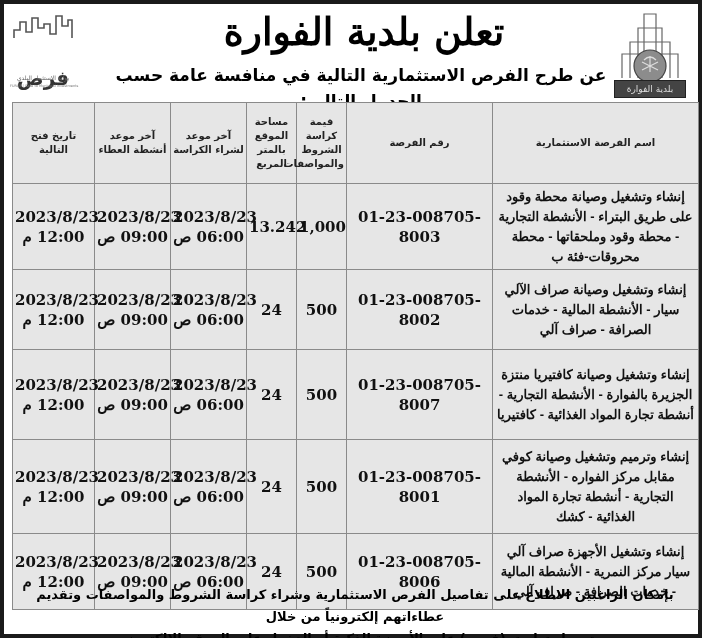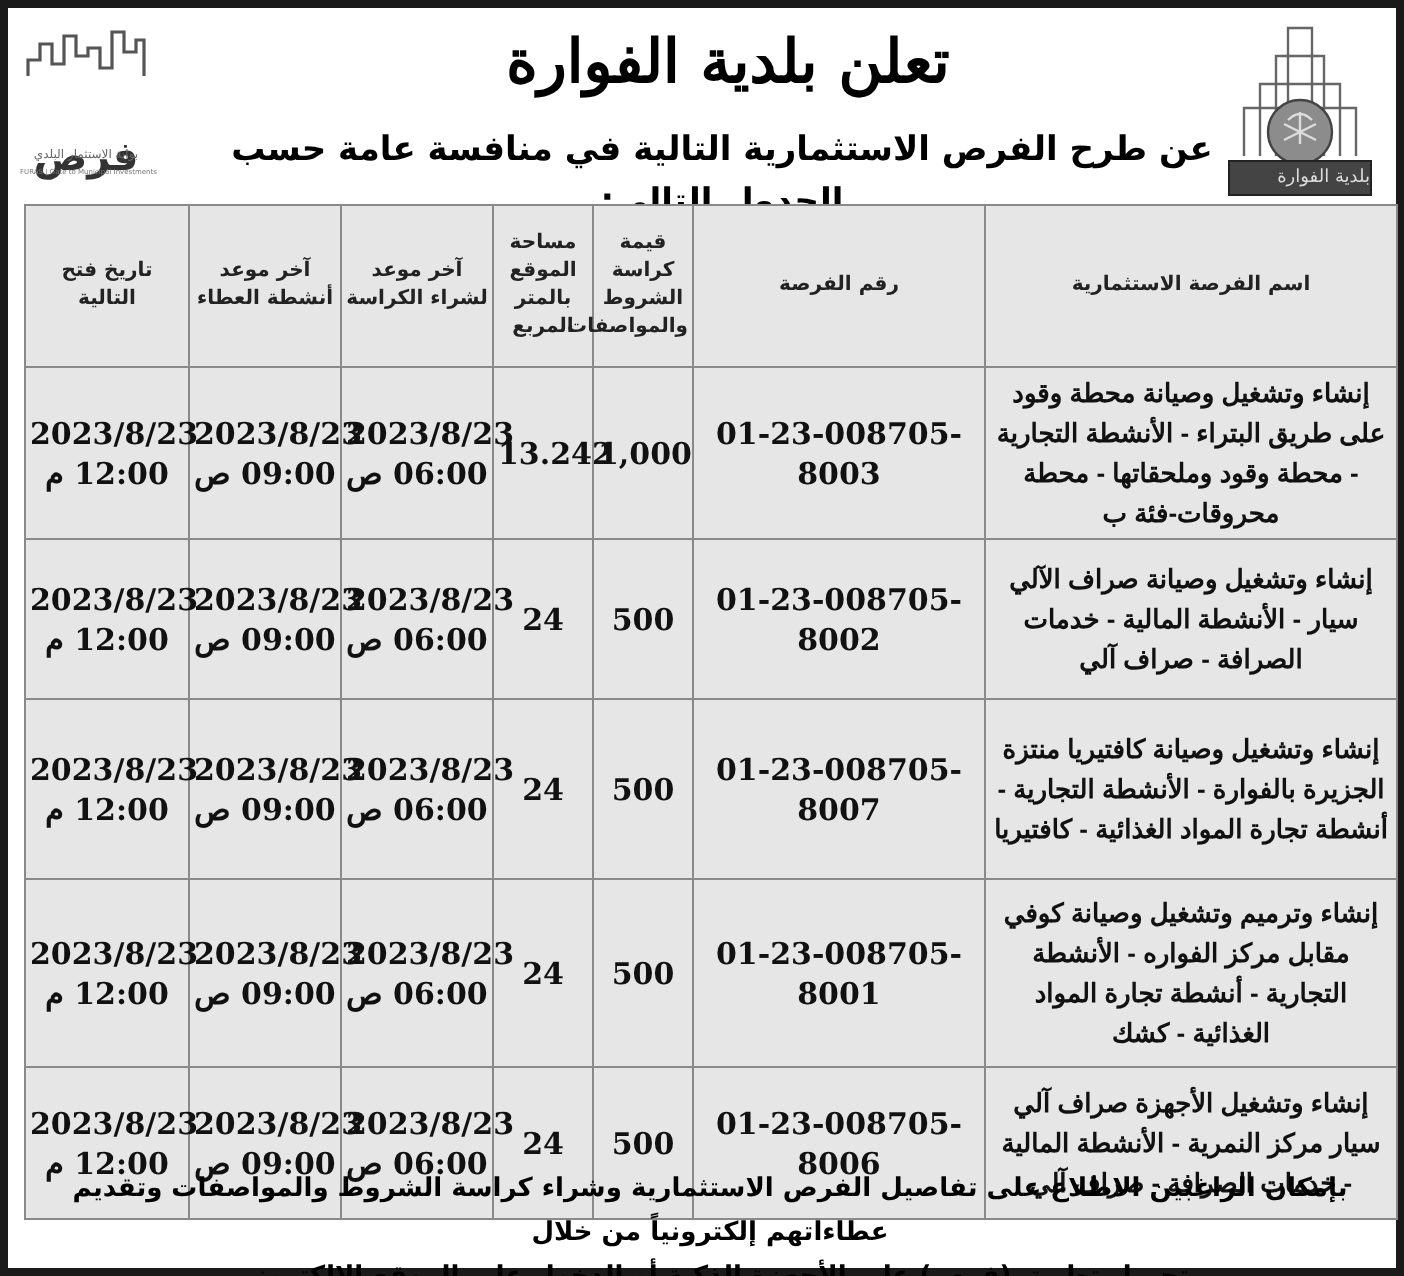--- a/index.html
+++ b/index.html
@@ -25,26 +25,26 @@
       position: absolute; left: 0; top: 66px; width: 66px; text-align: center;
       font-size: 6px; color: #666; direction: rtl;
     }
     .logo-furas .tag2 {
       position: absolute; left: 0; top: 76px; width: 66px; text-align: center;
       font-size: 3.5px; color: #777; white-space: nowrap;
     }
     .logo-muni { position: absolute; right: 6px; top: 4px; width: 84px; height: 90px; }
     .logo-muni .label {
       position: absolute; left: 6px; top: 72px; width: 70px; height: 16px;
-      background: #444; color: #ddd; font-size: 9px; line-height: 16px;
+      background: #444; color: #ddd; font-size: 9px; text-align: center; line-height: 16px;
       direction: rtl; border: 1px solid #222;
     }
     .title {
       position: absolute; left: 120px; top: 4px; width: 480px; text-align: center;
-      font-size: 30px; font-weight: bold; direction: rtl; line-height: 48px;
+      font-size: 38px; font-weight: bold; direction: rtl; line-height: 48px;
       font-family: "DejaVu Serif", serif; letter-spacing: 2px; color: #000;
     }
     .subtitle {
       position: absolute; left: 96px; top: 58px; width: 500px; text-align: center;
       font-size: 17px; font-weight: bold; direction: rtl; line-height: 26px; color: #000; margin-left: 11px;
     }
     table.ads {
       position: absolute; left: 8px; top: 98px; width: 686px;
       border-collapse: collapse; direction: rtl; table-layout: fixed;
       background: #e6e6e6;

